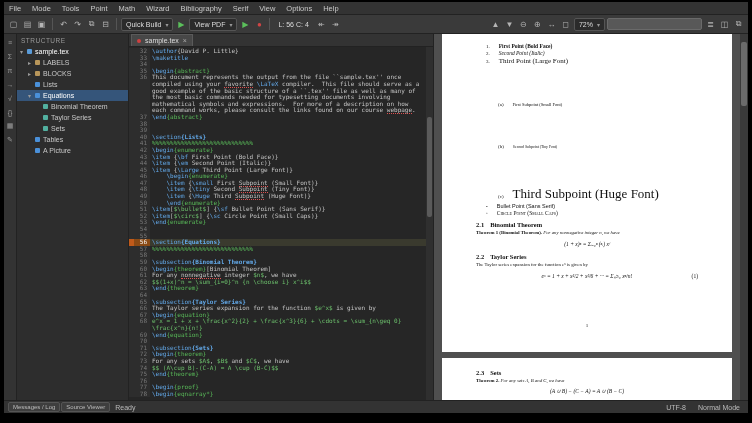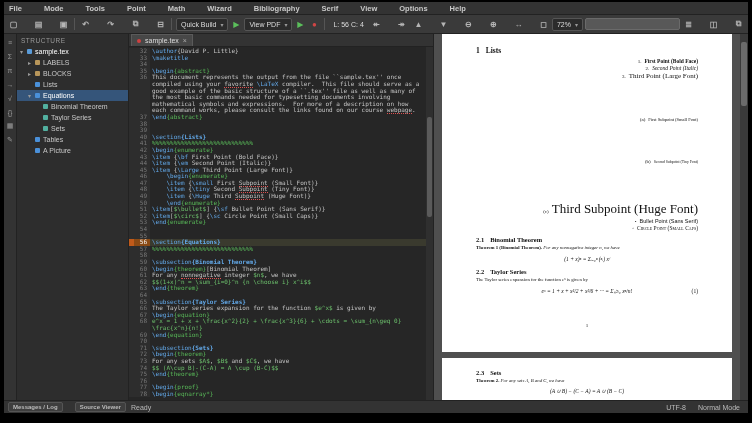--- a/index.html
+++ b/index.html
@@ -9,21 +9,21 @@
     background:#2e2e2e;display:flex;flex-direction:column;overflow:hidden;}
 
   
   .menubar{height:13px;background:#333;border-bottom:1px solid #222;
     display:flex;align-items:center;font-size:7.5px;color:#c8c8c8;flex:none;}
   .menu-item{padding:0 5px;height:100%;display:flex;align-items:center;cursor:default;}
 
   
   .toolbar{height:19px;background:#3a3a3a;border-bottom:1px solid #222;
     display:flex;align-items:center;padding:0 3px;gap:2px;flex:none;}
-  .tb-group{display:flex;align-items:center;gap:12px;font-weight:bold;}
+  .tb-group{display:flex;align-items:center;gap:1px;}
   .tb-icon{width:13px;height:13px;display:flex;align-items:center;justify-content:center;
     color:#b5b5b5;font-size:8px;border-radius:2px;}
   .tb-sep{width:1px;height:12px;background:#555;margin:0 2px;}
   .tb-combo{height:13px;background:#2b2b2b;border:1px solid #555;color:#ddd;font-size:7px;
     display:flex;align-items:center;padding:0 4px;gap:4px;border-radius:2px;}
   .chev{color:#999;font-size:6px;}
   .play{color:#5bbf5b;font-size:8px;width:12px;text-align:center;}
   .stop{color:#d04545;font-size:8px;width:12px;text-align:center;}
   .pos-label{color:#ddd;font-size:7px;padding:0 4px;white-space:nowrap;}
   .tb-spacer{flex:1;}
@@ -83,21 +83,21 @@
   .pdfpane{flex:1;background:#4f4f4f;position:relative;overflow:hidden;min-width:0;}
   .pdf-scroll{position:absolute;top:0;left:0;right:8px;bottom:0;
     display:flex;flex-direction:column;align-items:center;overflow:hidden;}
   .page{background:#fff;width:calc(100% - 16px);color:#111;
     font-family:"Liberation Serif",serif;position:relative;flex:none;}
   .page1{height:318px;padding:8px 34px 0 34px;}
   .page2{margin-top:6px;flex:1;padding:6px 34px 0 34px;}
   .pdf-h1{font-size:7.5px;font-weight:bold;margin:4px 0 3px;}
   .pdf-h2{font-size:6.5px;font-weight:bold;margin:5px 0 2px;}
   .pdf-h1 .hnum,.pdf-h2 .hnum{margin-right:6px;}
-  .pdf-li{display:flex;align-items:baseline;gap:3px;margin:1px 0;padding-left:10px;font-size:5px;justify-content:flex-end;}
+  .pdf-li{display:flex;align-items:baseline;gap:9px;margin:1px 0;padding-left:10px;font-size:5px;}
   .pdf-li .marker{flex:none;}
   .pdf-li.indent2{padding-left:22px;margin-top:37px;}
   .li-bold{font-weight:bold;font-size:5.5px;}
   .li-italic{font-style:italic;font-size:5.5px;}
   .li-large{font-size:7px;}
   .li-small{font-size:4.5px;}
   .li-tiny{font-size:3.8px;}
   .li-huge{font-size:13px;}
   .li-sans{font-family:"Liberation Sans",sans-serif;font-size:5.5px;}
   .li-smallcaps{font-variant:small-caps;font-size:5.5px;}
@@ -510,21 +510,20 @@
         <div class="ed-scrollbar">
           <div class="ed-thumb"></div>
         </div>
       </div>
     </div>
 
     <div class="pdfpane">
       <div class="pdf-scroll">
         <div class="page page1">
           <div class="pageno">1</div>
-        <div class="pdf-h1"><span class="hnum">1</span><span>Lists</span></div>
             <div class="pdf-li">
               <span class="marker">1.</span>
               <span class="li-bold">First Point (Bold Face)</span>
             </div>
             <div class="pdf-li">
               <span class="marker">2.</span>
               <span class="li-italic">Second Point (Italic)</span>
             </div>
             <div class="pdf-li">
               <span class="marker">3.</span>

